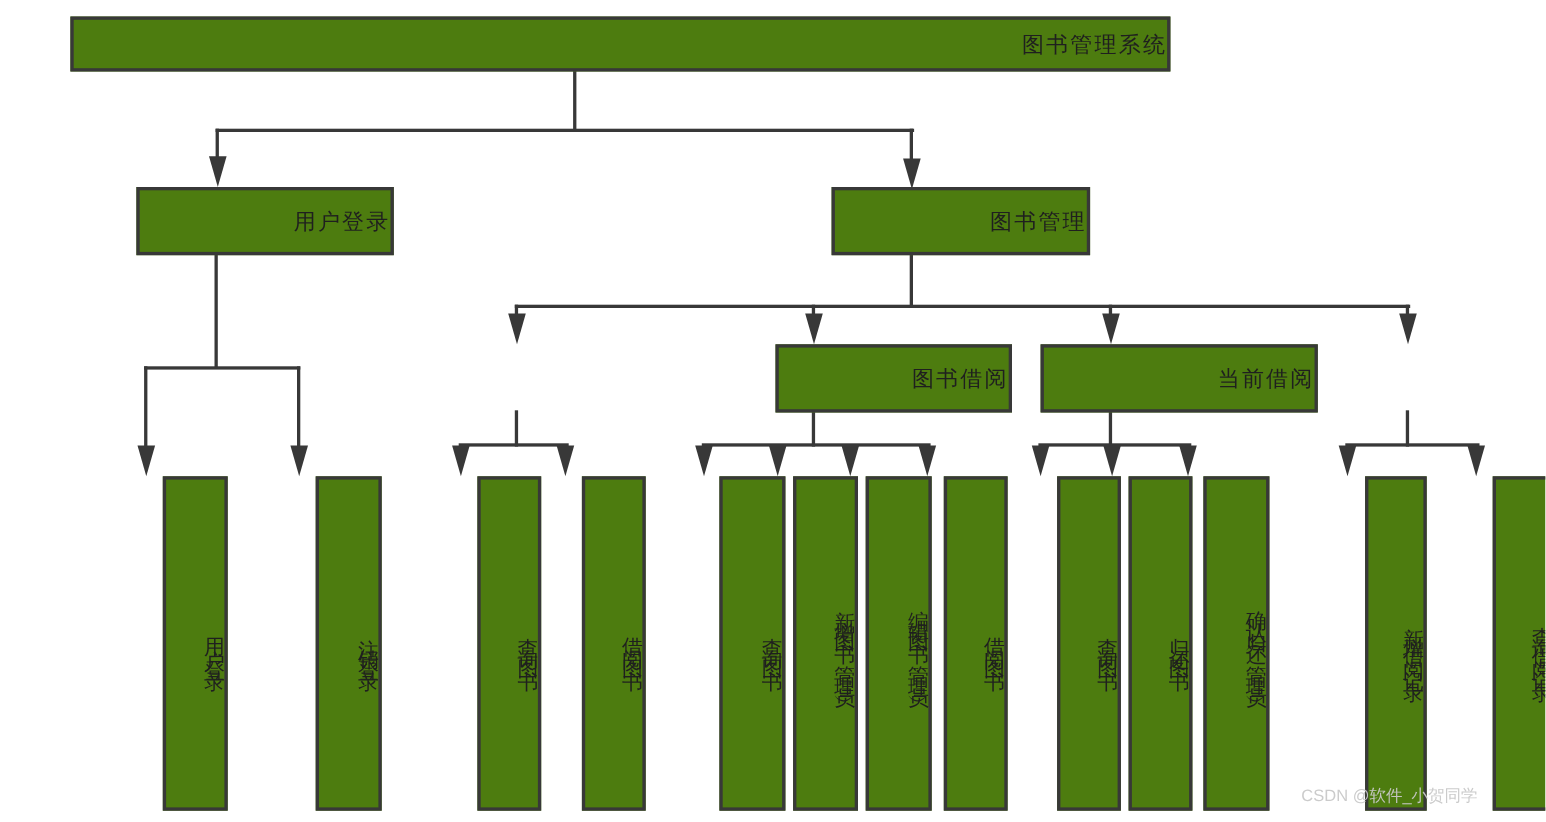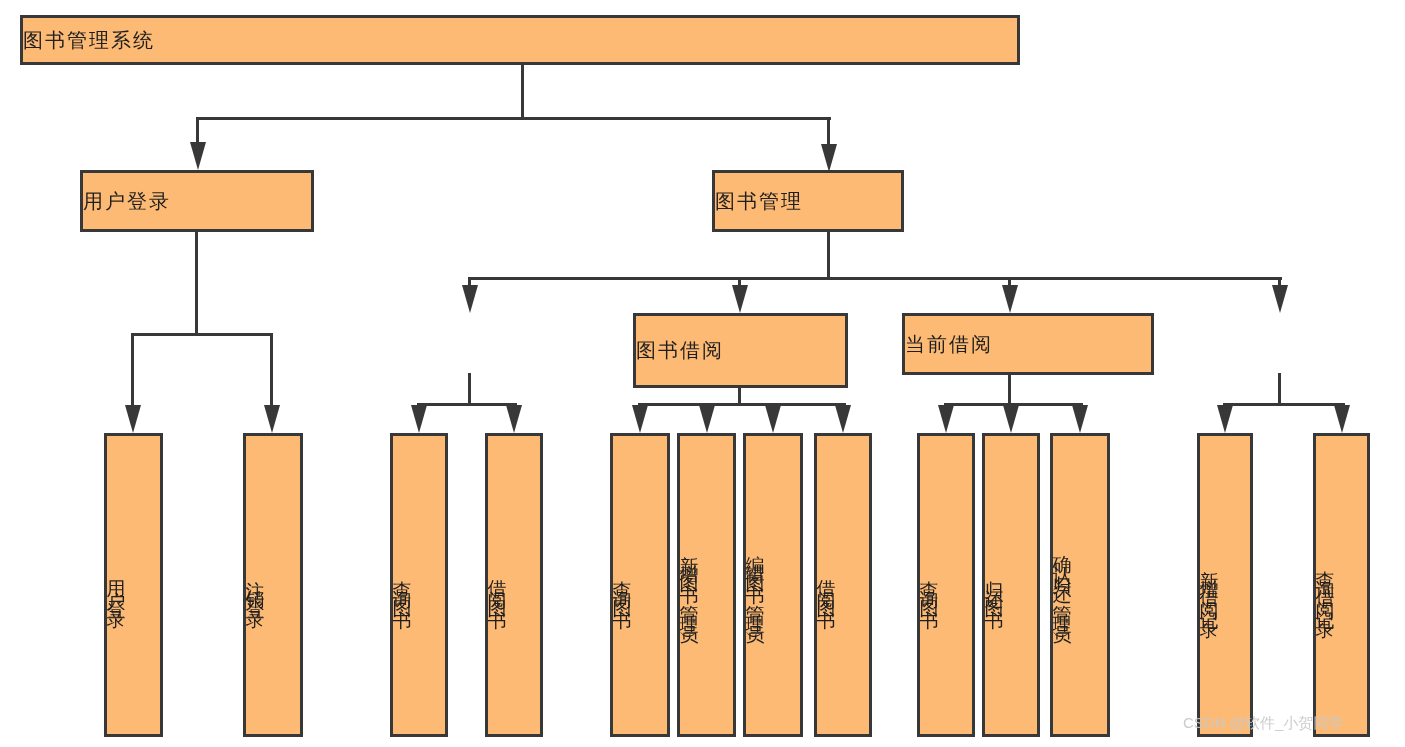--- a/index.html
+++ b/index.html
@@ -9,27 +9,28 @@
     height: 747px;
     background: #ffffff;
     overflow: hidden;
     font-family: "Liberation Sans", sans-serif;
     color: #1f1f1f;
   }
   .box {
     position: absolute;
     box-sizing: border-box;
     border: 3px solid #383838;
-    background: #fdba74;
+    background: #4d7c0f;
     display: flex;
     align-items: center;
-    justify-content: flex-start;
+    justify-content: flex-end;
     font-size: 20px;
     letter-spacing: 2px;
     color: #1f1f1f;
+    margin-left: 44px;
   }
   .box.tall .vtext {
     writing-mode: vertical-lr;
     text-orientation: mixed;
     font-size: 19px;
     letter-spacing: 10px;
     line-height: 1;
     white-space: nowrap;
   }
   .vline { position: absolute; width: 3px; background: #383838; }
@@ -106,26 +107,26 @@
   <div class="arrow" style="left:1334px; top:405px"></div>
 
   <div class="box" style="left:20px; top:15px; width:1000px; height:50px">
     <span>图书管理系统</span>
   </div>
 
   <div class="box" style="left:80px; top:170px; width:234px; height:62px">
     <span>用户登录</span>
   </div>
 
-  <div class="box" style="left:712px; top:170px; width:192px; height:62px">
+  <div class="box" style="left:712px; top:170px; width:235px; height:62px">
     <span>图书管理</span>
   </div>
 
 
-  <div class="box" style="left:633px; top:313px; width:215px; height:75px">
+  <div class="box" style="left:661px; top:313px; width:215px; height:62px">
     <span>图书借阅</span>
   </div>
 
   <div class="box" style="left:902px; top:313px; width:252px; height:62px">
     <span>当前借阅</span>
   </div>
 
 
   <div class="box tall" style="left:104px; top:433px; width:59px; height:304px">
     <span class="vtext">用户登录</span>

